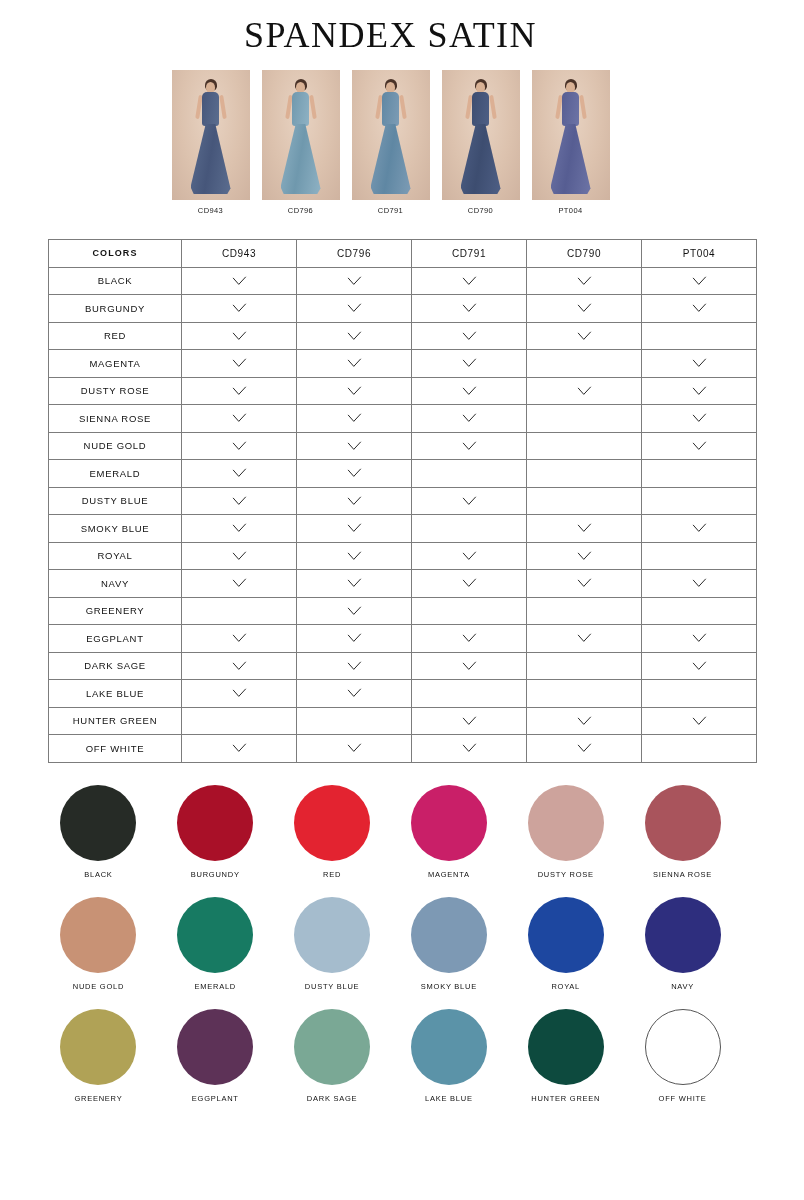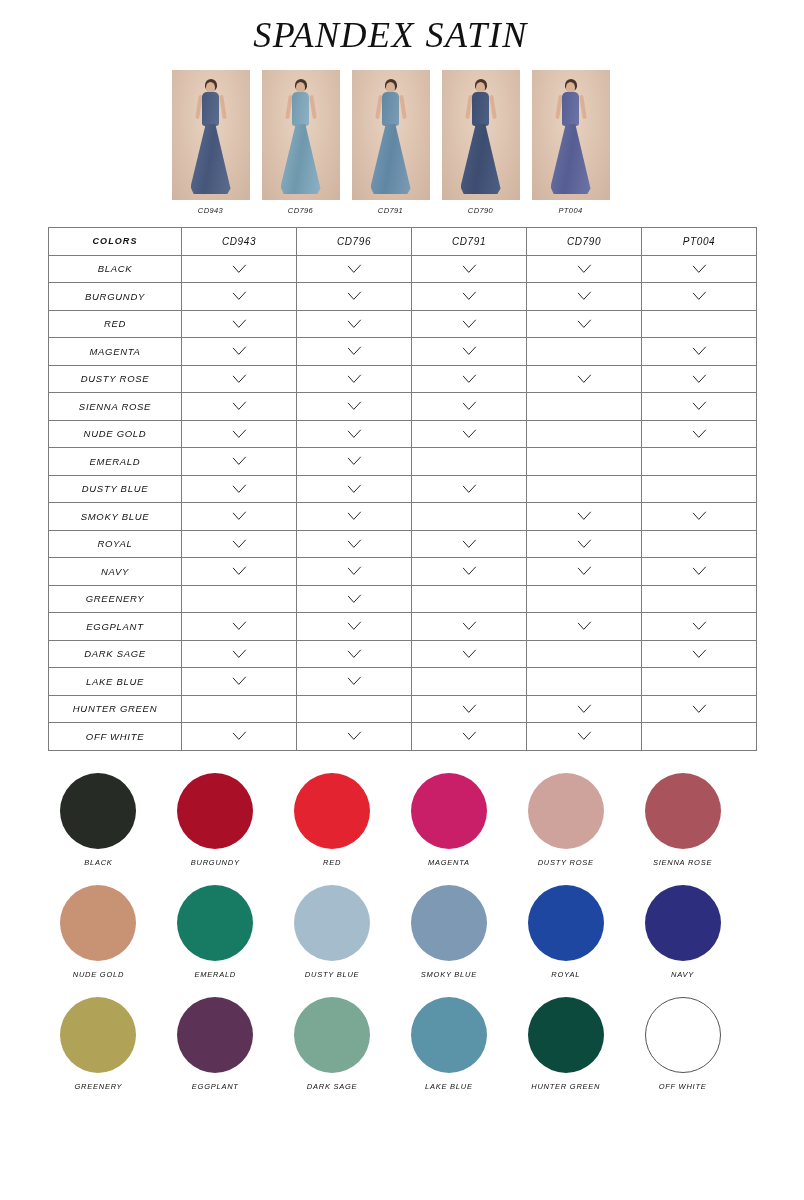--- a/index.html
+++ b/index.html
@@ -3,21 +3,21 @@
 <meta charset="utf-8">
 <style>
   * { box-sizing: border-box; }
   html, body {
     margin: 0; padding: 0;
     width: 804px; height: 1200px;
     background: #ffffff;
     font-family: "Liberation Sans", sans-serif;
     color: #1a1a1a;
   }
-  .page { position: relative; width: 781px; height: 1200px; overflow: hidden; font-style: italic; }
+  .page { position: relative; width: 781px; height: 1200px; overflow: hidden; }
 
   
   .title {
     text-align: center;
     font-family: "Liberation Serif", serif;
     font-size: 36px;
     letter-spacing: 1.5px;
     color: #111111;
     margin: 14px 0 0 0;
     font-weight: 400;
@@ -79,21 +79,21 @@
   }
   .product .code {
     text-align: center;
     font-size: 7.5px;
     letter-spacing: 0.4px;
     color: #222;
     margin-top: 6px;
   }
 
   
-  .matrix-wrap { margin: 12px 48px 0 48px; }
+  .matrix-wrap { margin: 24px 48px 0 48px; }
   table.matrix {
     width: 708px;
     border-collapse: collapse;
     table-layout: fixed;
   }
   table.matrix th, table.matrix td {
     border: 1px solid #7c7c7c;
     height: 27.5px;
     text-align: center;
     vertical-align: middle;

